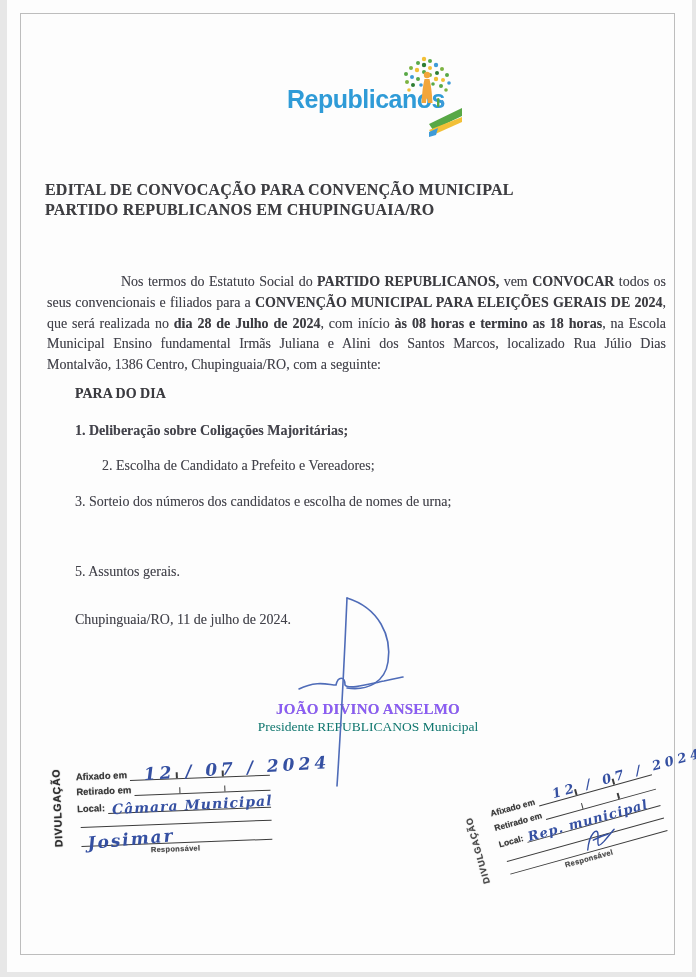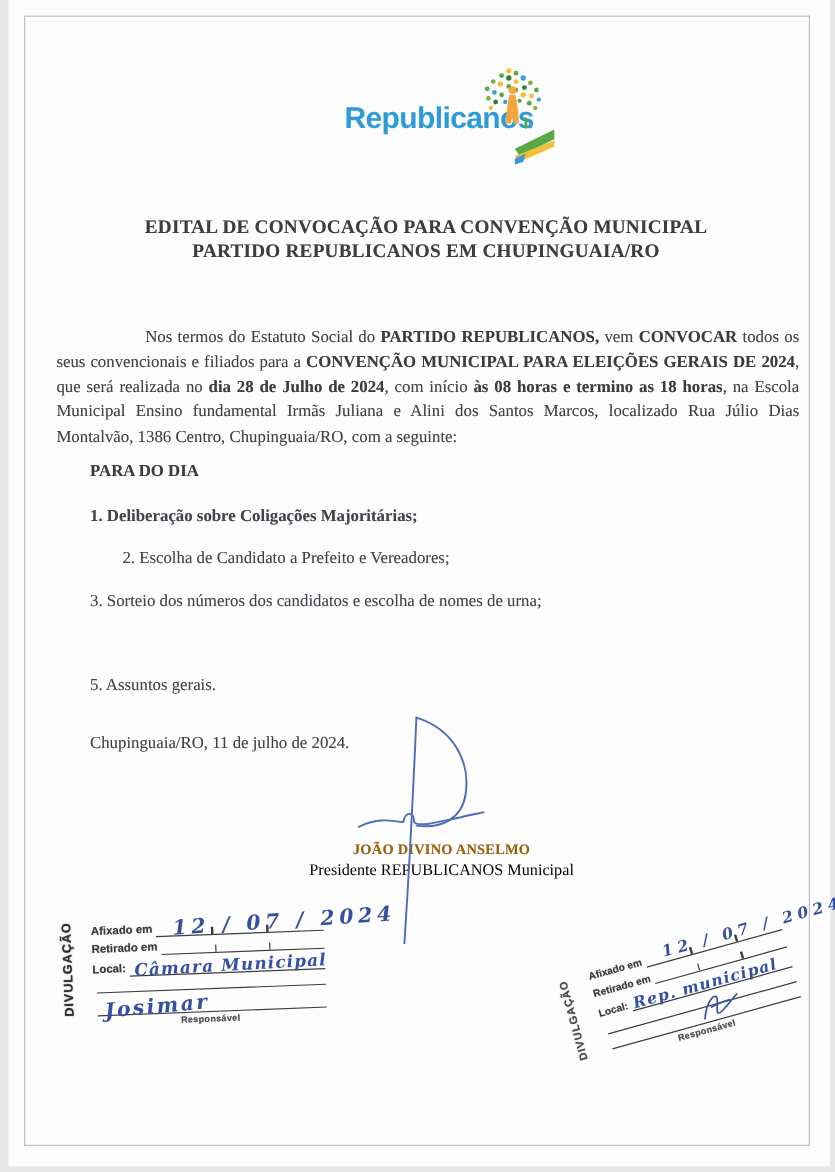--- a/index.html
+++ b/index.html
@@ -12,44 +12,44 @@
                 border:1px solid #bdbdbd; }
 
   
   .logo { position:absolute; left:280px; top:55px; width:190px; height:95px; }
   .wordmark { position:absolute; left:0; top:30px; font-family:"Liberation Sans", sans-serif;
               font-weight:bold; font-size:25px; letter-spacing:-0.5px; color:#2f9bd7; }
   .tree { position:absolute; left:110px; top:0; }
   .swoosh { position:absolute; left:140px; top:52px; }
 
   
-  .doc-title { position:absolute; left:38px; top:180px; width:620px; text-align:center;
+  .doc-title { position:absolute; left:38px; top:180px; width:620px; 
                font-weight:bold; font-size:16px; line-height:19.5px; color:#3e3e42;
                letter-spacing:.2px; text-shadow:0 0 .4px rgba(62,62,66,.45); }
 
   
   .body-par { position:absolute; left:40px; top:272px; width:619px; font-size:14px;
               line-height:20.8px; color:#42424a; text-align:justify; text-indent:74px;
               text-shadow:0 0 .3px rgba(66,66,74,.4); }
   .body-par b { color:#3b3b40; }
 
   .agenda-head { position:absolute; left:68px; top:386px; font-weight:bold; font-size:14px;
                  color:#3b3b40; text-shadow:0 0 .3px rgba(59,59,64,.4); }
   .agenda-item { position:absolute; left:68px; font-size:14px; color:#43434b;
                  text-shadow:0 0 .3px rgba(67,67,75,.35); }
   .ai0 { top:423px;font-weight:bold; } .ai1 { top:458px;margin-left:27px; } .ai2 { top:494px; } .ai3 { top:529px; } .ai4 { top:564px; }
 
   .dateline { position:absolute; left:68px; top:612px; font-size:14px; color:#42424a;
               text-shadow:0 0 .3px rgba(66,66,74,.35); }
 
   
   .signer { position:absolute; left:210px; top:701px; width:302px; text-align:center; }
-  .signer-name { font-weight:bold; font-size:12px; color:#a16207; letter-spacing:.2px;
+  .signer-name { font-weight:bold; font-size:15px; color:#8b5cf6; letter-spacing:.2px;
                  text-shadow:0 0 .3px rgba(62,62,68,.4); }
-  .signer-role { font-size:13.5px; color:#000000; margin-top:1px; }
+  .signer-role { font-size:13.5px; color:#0f766e; margin-top:1px; }
   .sig-svg { position:absolute; left:272px; top:590px; z-index:5; pointer-events:none; }
 
   
   .stamp { position:absolute; }
   .stamp-left  { left:38px;  top:750px; width:228px; height:114px; transform:rotate(-2.2deg); }
   .stamp-right { left:462px; top:806px; width:200px; height:100px; transform:rotate(-15.5deg);
                  transform-origin:0 50%; }
   .vlabel { position:absolute; width:104px; text-align:center; left:-40px; top:48px;
             transform:rotate(-90deg); font-family:"Liberation Sans", sans-serif;
             font-weight:bold; font-size:10.5px; letter-spacing:.8px; color:#2e2e2e;

